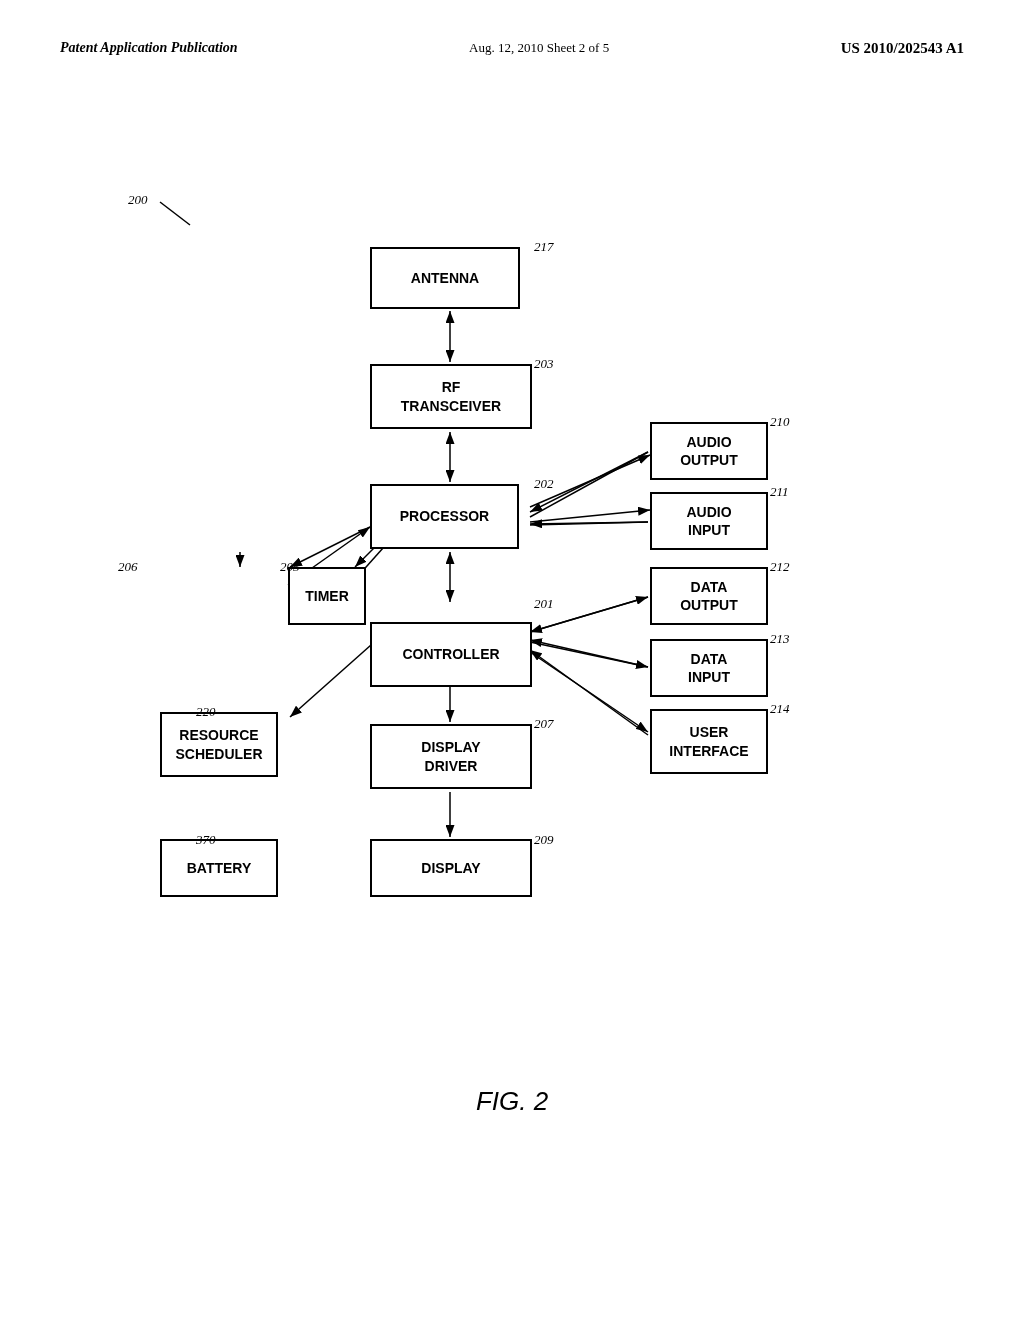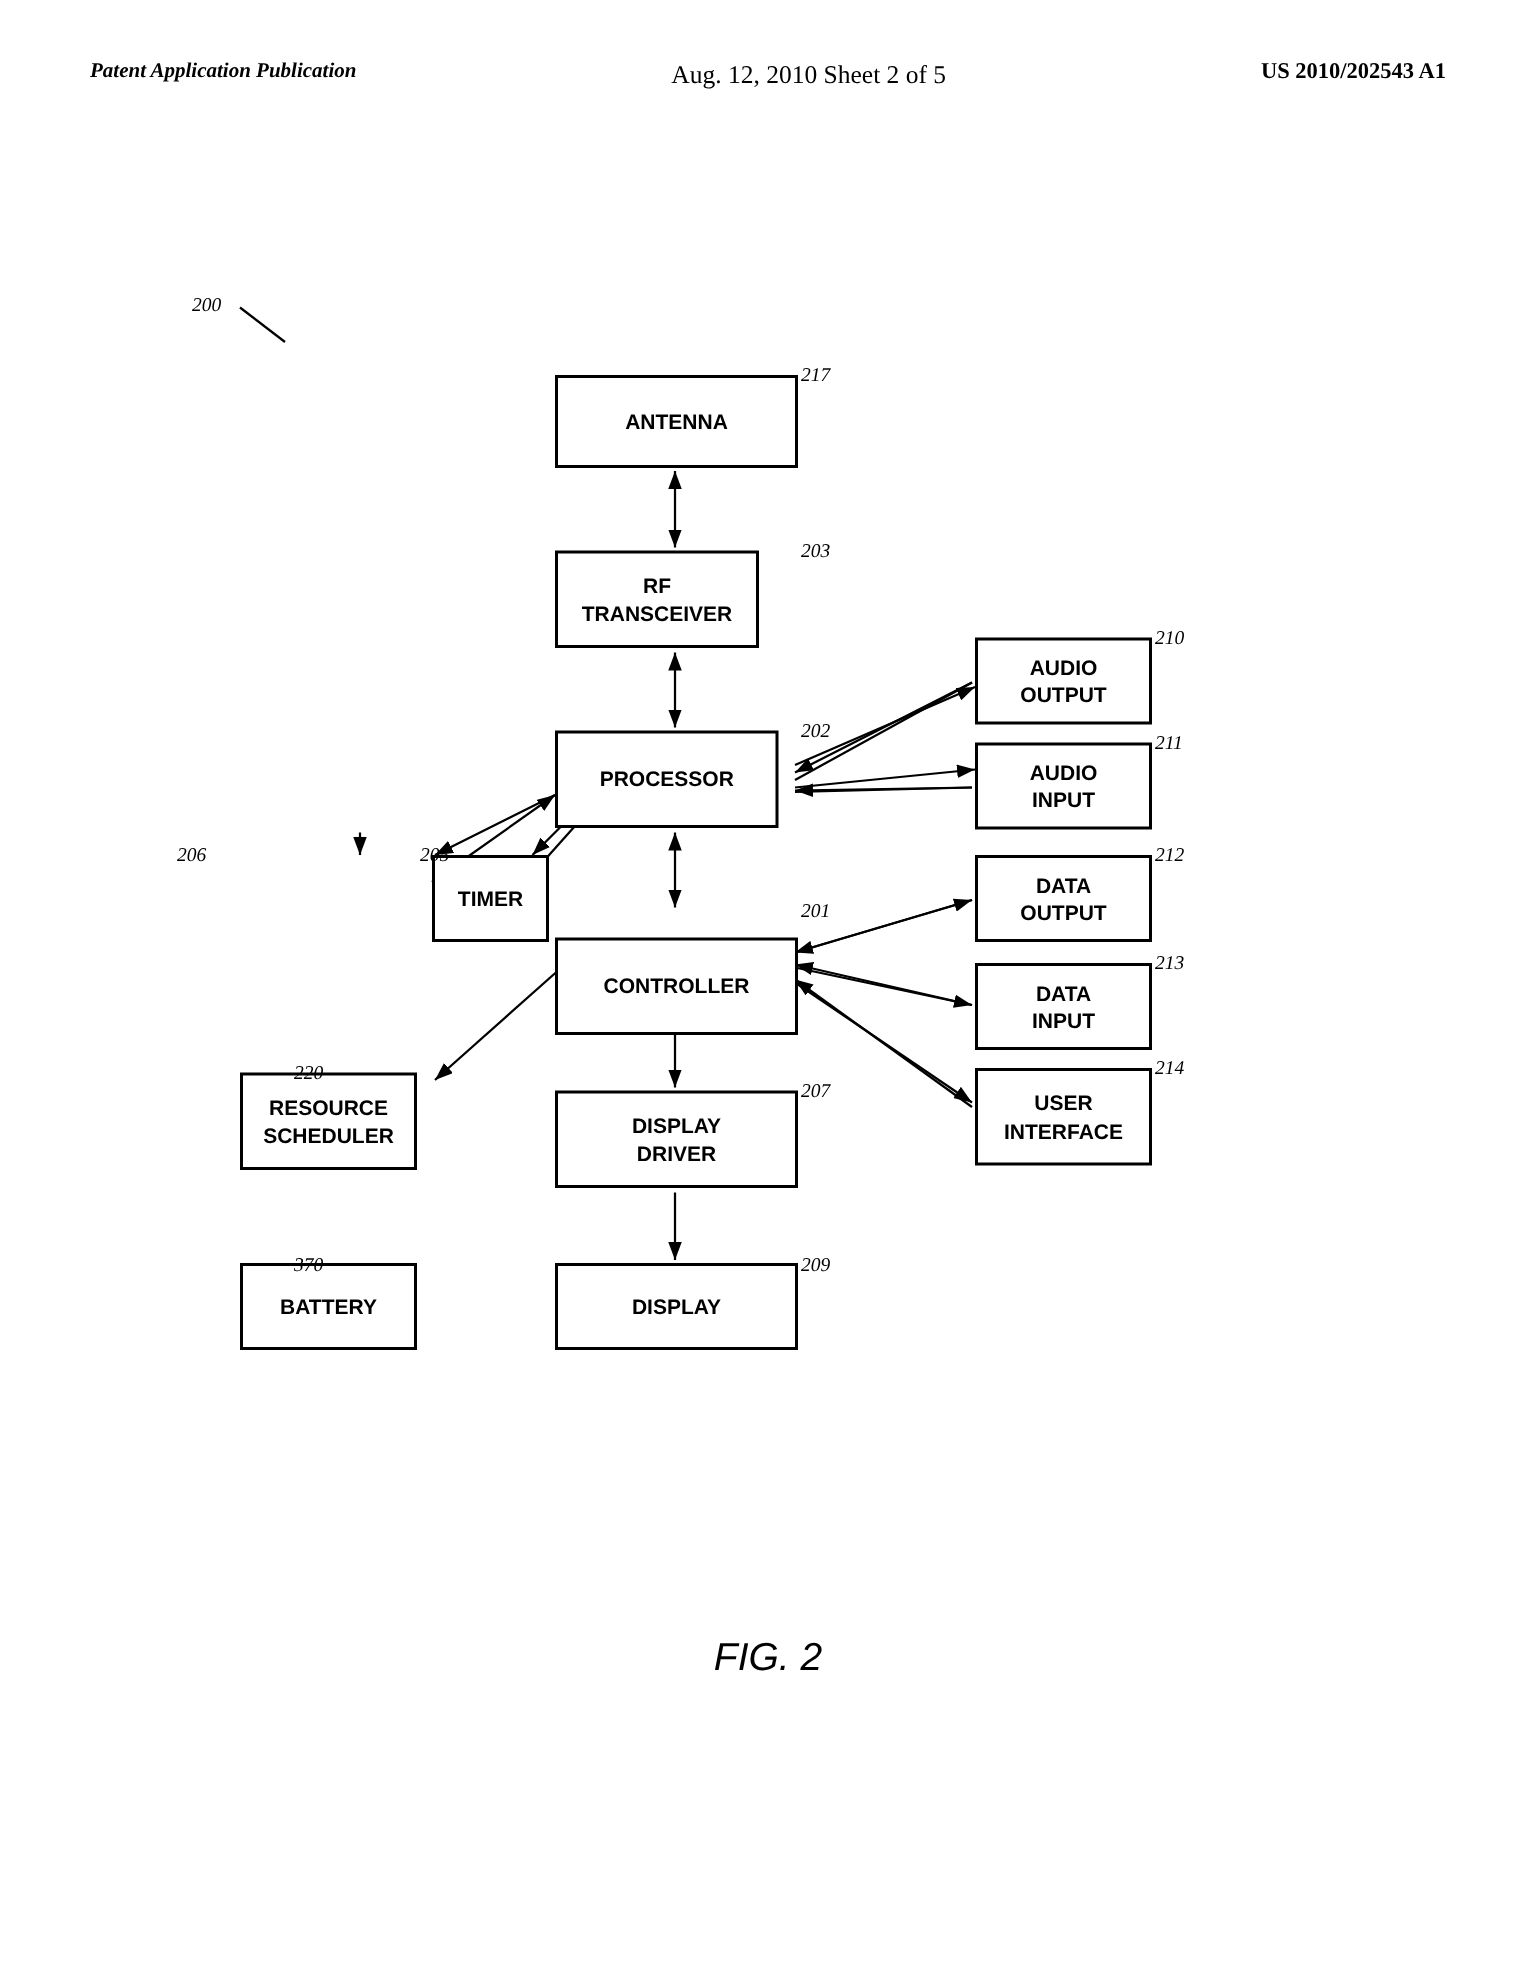--- a/index.html
+++ b/index.html
@@ -23,21 +23,21 @@
       align-items: flex-start;
       margin-bottom: 20px;
       font-size: 15px;
     }
     .header-left {
       font-weight: bold;
       font-style: italic;
       font-size: 14px;
     }
     .header-center {
-      font-size: 17px;
+      font-size: 13px;
       text-align: center;
     }
     .header-right {
       font-size: 15px;
       font-weight: bold;
     }
     .diagram-area {
       position: relative;
       width: 100%;
       height: 1100px;
@@ -143,26 +143,26 @@
       <line x1="588" y1="520" x2="470" y2="555" stroke="#000" stroke-width="1.5" marker-end="url(#arrowhead)"></line>
       <line x1="588" y1="590" x2="470" y2="563" stroke="#000" stroke-width="1.5" marker-end="url(#arrowhead)"></line>
       <line x1="588" y1="658" x2="470" y2="573" stroke="#000" stroke-width="1.5" marker-end="url(#arrowhead)"></line>
 
       <line x1="228" y1="508" x2="310" y2="450" stroke="#000" stroke-width="1.5" marker-end="url(#arrowhead)"></line>
 
       <line x1="290" y1="508" x2="340" y2="452" stroke="#000" stroke-width="1.5" marker-end="url(#arrowhead)"></line>
 
     </svg>
 
-    <div class="box" style="left:310px; top:170px; width:162px; height:62px;">
+    <div class="box" style="left:310px; top:170px; width:150px; height:62px;">
       <span>ANTENNA</span>
     </div>
     <div class="label" style="left:474px; top:162px;"><span>217</span></div>
 
-    <div class="box" style="left:310px; top:287px; width:136px; height:65px;">
+    <div class="box" style="left:310px; top:287px; width:162px; height:65px;">
       <span style="white-space:pre-line;">RF
 TRANSCEIVER</span>
     </div>
     <div class="label" style="left:474px; top:279px;"><span>203</span></div>
 
     <div class="box" style="left:310px; top:407px; width:149px; height:65px;">
       <span>PROCESSOR</span>
     </div>
     <div class="label" style="left:474px; top:399px;"><span>202</span></div>
 

